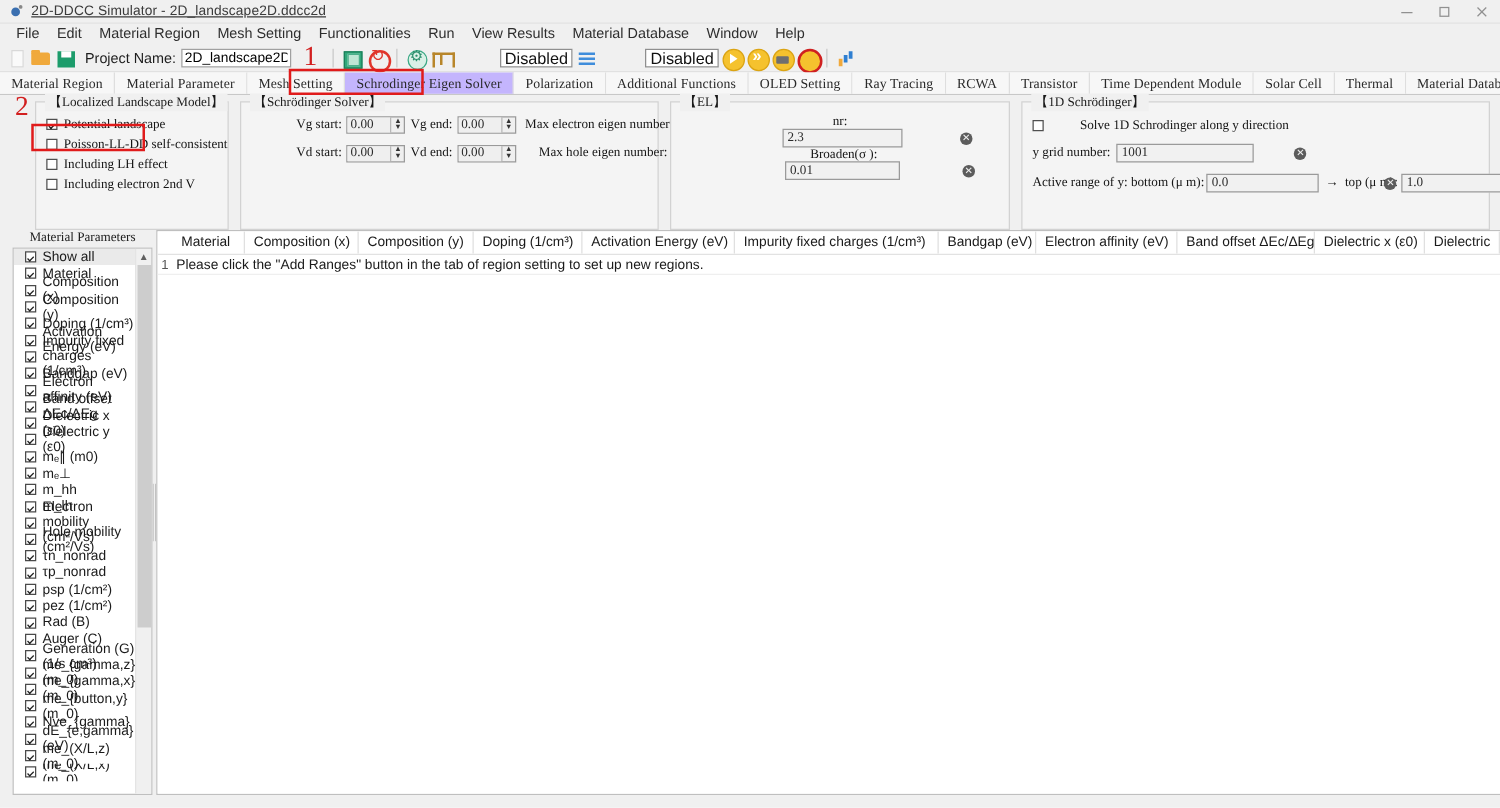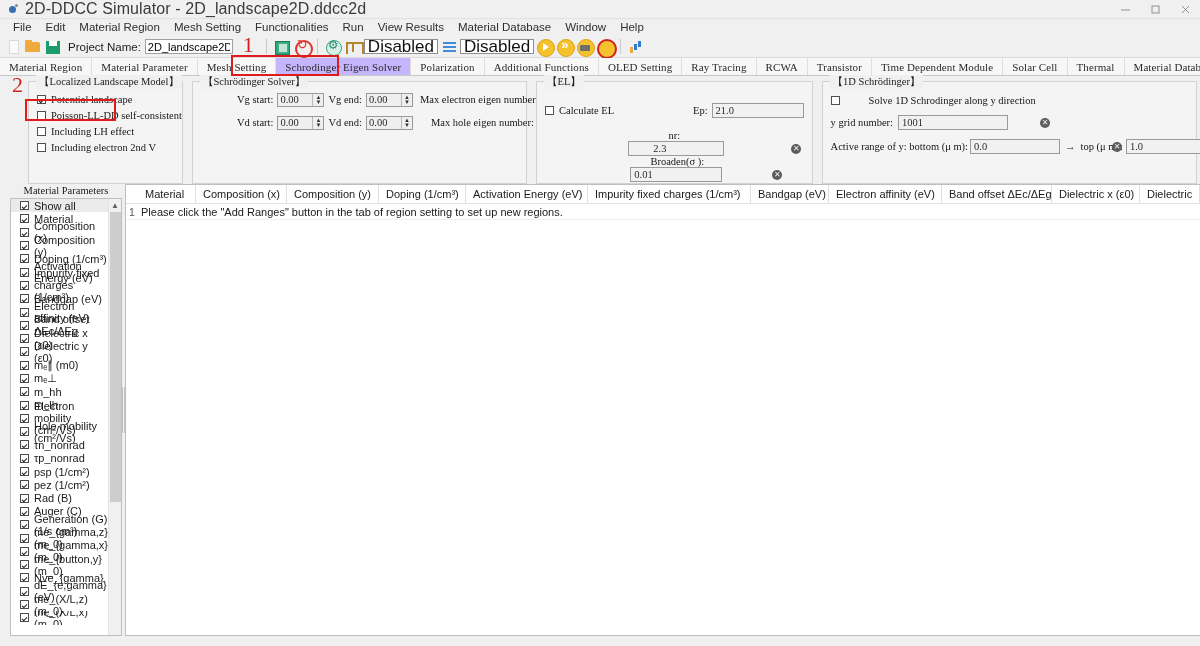--- a/index.html
+++ b/index.html
@@ -23,21 +23,21 @@
     position:relative;
   }
   .titlebar .app-icon::before{
     content:""; position:absolute; left:3px; top:4px; width:7px; height:7px;
     border-radius:50%; background:#3a6fb0;
   }
   .titlebar .app-icon::after{
     content:""; position:absolute; left:9px; top:2px; width:3px; height:3px;
     border-radius:50%; background:#888;
   }
-  .titlebar .ttl{ font-size:16px; color:#3b3b3b; letter-spacing:.1px;}
+  .titlebar .ttl{ font-size:11px; color:#3b3b3b; letter-spacing:.1px;text-decoration:underline;}
   .winbtns{ position:absolute; right:0; top:0; height:19px; display:flex;}
   .winbtn{
     width:30px; height:19px; display:flex; align-items:center; justify-content:center;
     color:#8a8a8a; font-size:10px; line-height:1;
   }
   .winbtn svg{ display:block; }
 
   
   .menubar{
     height:17px; background:#f0f0f0; display:flex; align-items:center;
@@ -55,22 +55,22 @@
     position:relative;
   }
   .tbicon{ width:18px; height:18px; position:relative; flex:0 0 auto;}
   .tbsep{ width:1px; height:15px; background:#c8c8c8; margin:0 4px; }
   .tb-label{ font-size:11.5px; color:#1d1d1d; margin:0 2px 0 4px; white-space:nowrap;}
   .tb-input{
     height:15px; width:88px; border:1px solid #a0a0a0; background:#fff;
     font-size:11px; padding:0 2px; color:#000; font-family:"Liberation Sans", sans-serif;
   }
   .tb-disabled{
-    height:15px; border:1px solid #8f8f8f; background:#fff; font-size:17px;
-    padding:0 3px; color:#111; display:flex; align-items:center;
+    height:15px; border:1px solid #8f8f8f; background:#fff; font-size:13px;
+    padding:0 3px; color:#111; display:flex; align-items:center;margin-left:36px;
   }
   .bignum{
     font-size:22px; color:#d21f1f; font-family:"Liberation Serif", serif;
     line-height:1; margin:0 6px 3px 8px; font-weight:400;
   }
 
   
   .ic-newfile{ }
   .ic-newfile::before{
     content:""; position:absolute; left:5px; top:2px; width:8px; height:12px;
@@ -476,35 +476,24 @@
       <span class="flab" style="margin-left:14px;">Max hole eigen number:</span>
       <span class="tfield" style="width:90px; margin-left:4px;">
         <input style="flex: 1 1 0%;" value="20">
         <span class="clearbtn">✕</span>
       </span>
     </div>
   </div>
 
   <div class="gbox g3">
     <div class="legend">【EL】</div>
-    <div style="display:flex; align-items:center; margin-top:11px; margin-bottom:12px;">
-      <div class="cbrow" style="margin:0; width:148px;">
-        <span class="cb"></span>
-        <span class="cblabel">Calculate EL</span>
-      </div>
-      <span class="flab">Ep:</span>
-      <span class="tfield" style="width:92px; margin-left:4px;">
-        <input style="flex: 1 1 0%;" value="21.0">
-        <span class="clearbtn">✕</span>
-      </span>
-    </div>
     <div style="display:flex; align-items:center;flex-direction:column;">
       <span class="flab">nr:</span>
       <span class="tfield" style="width:96px; margin-left:4px;">
-        <input style="flex: 1 1 0%; margin-left: 21px;" value="2.3">
+        <input style="flex: 1 1 0%;" value="2.3">
         <span class="clearbtn">✕</span>
       </span>
       <span class="flab" style="margin-left:6px;">Broaden(σ ):</span>
       <span class="tfield" style="width:92px; margin-left:4px;">
         <input style="flex: 1 1 0%;" value="0.01">
         <span class="clearbtn">✕</span>
       </span>
     </div>
   </div>
 

